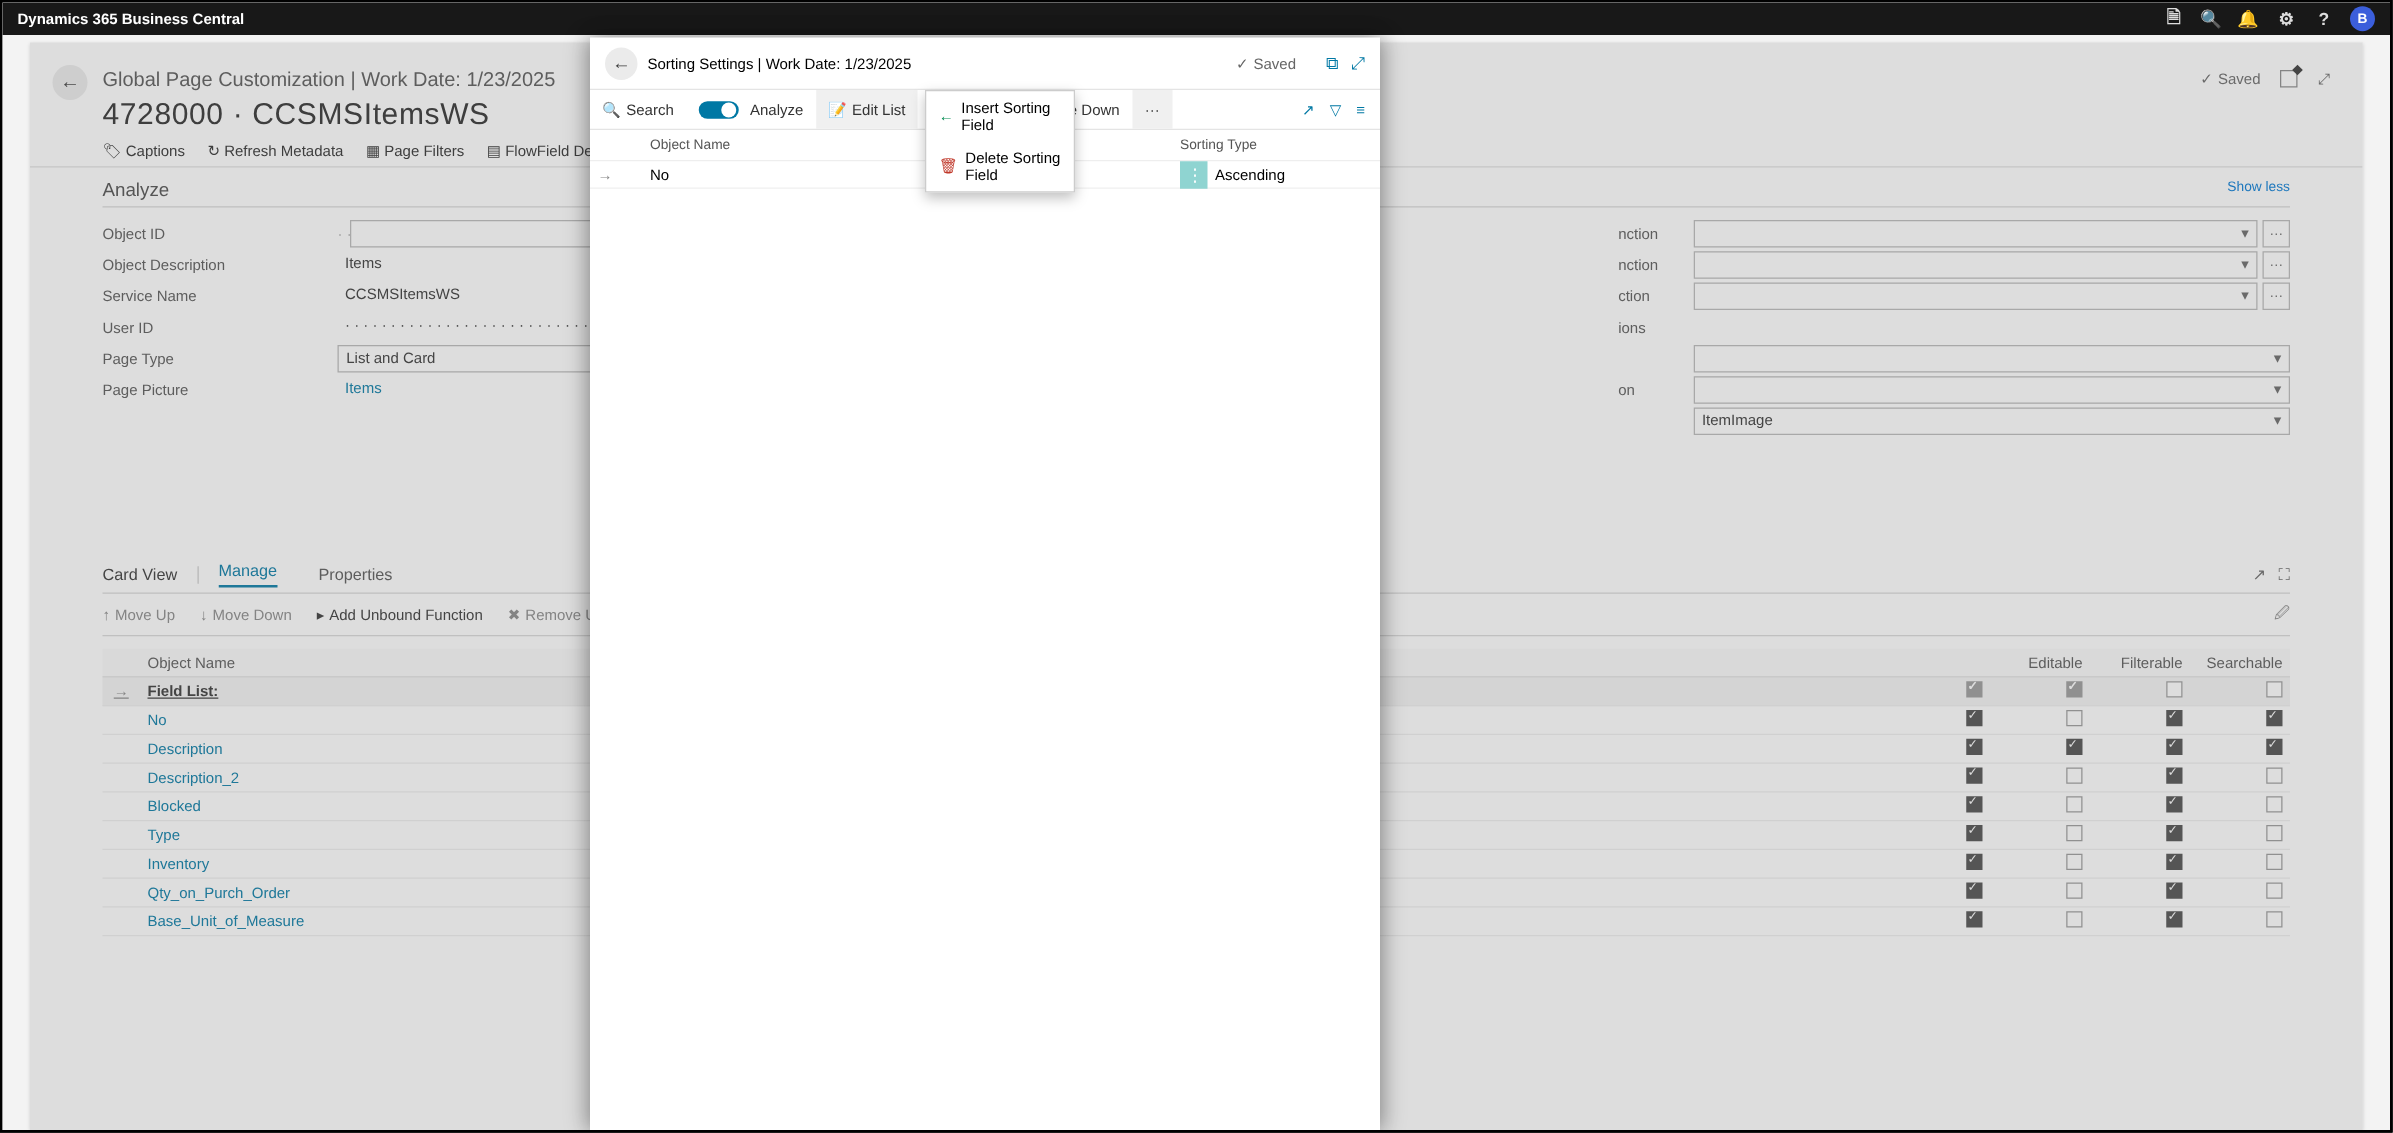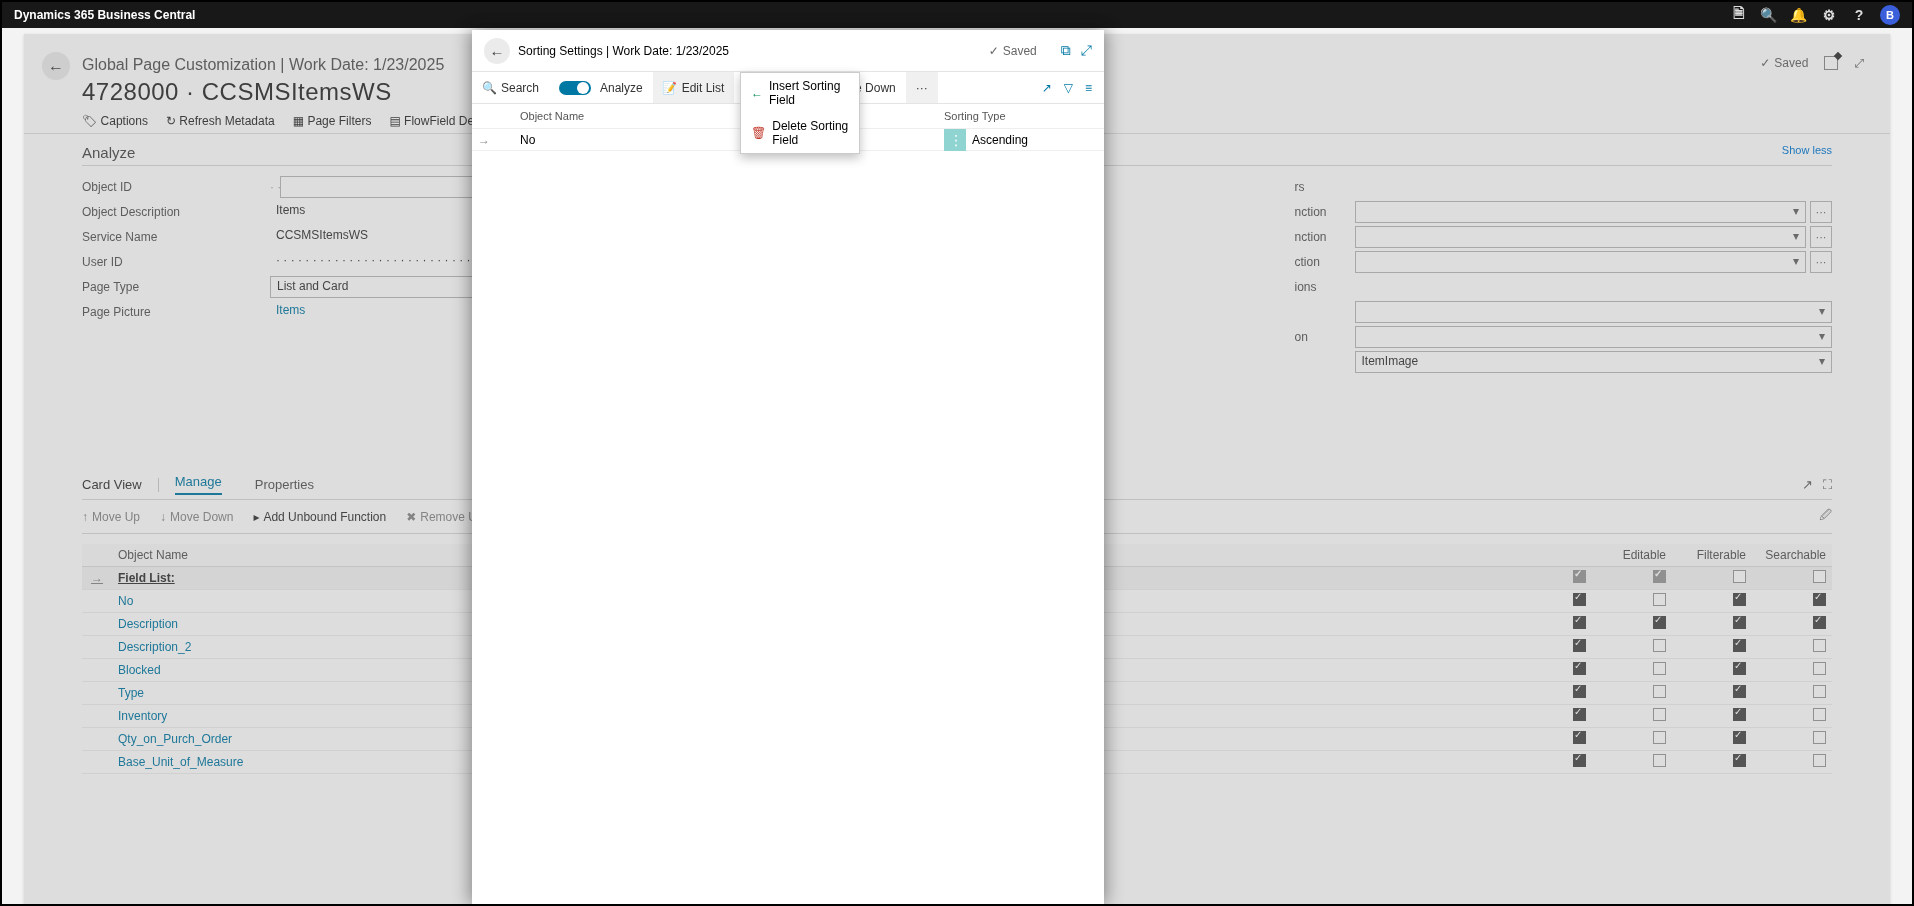--- a/index.html
+++ b/index.html
@@ -172,23 +172,20 @@
         <div class="frow">
                 <div class="flabel">Page Type</div>
                 <div class="fsel">List and Card</div>
               </div>
         <div class="frow">
                 <div class="flabel">Page Picture</div>
                 <div class="fstatic flink">Items</div>
               </div>
       </div>
       <div class="col" style="padding-left:560px;">
-        <div class="frow">
-                <div class="flabel" style="width:60px">rs</div>
-              </div>
         <div class="frow">
                 <div class="flabel" style="width:60px">nction</div>
                 <div class="fsel"></div>
                 <div class="extbtn">···</div>
               </div>
         <div class="frow">
                 <div class="flabel" style="width:60px">nction</div>
                 <div class="fsel"></div>
                 <div class="extbtn">···</div>
               </div>

